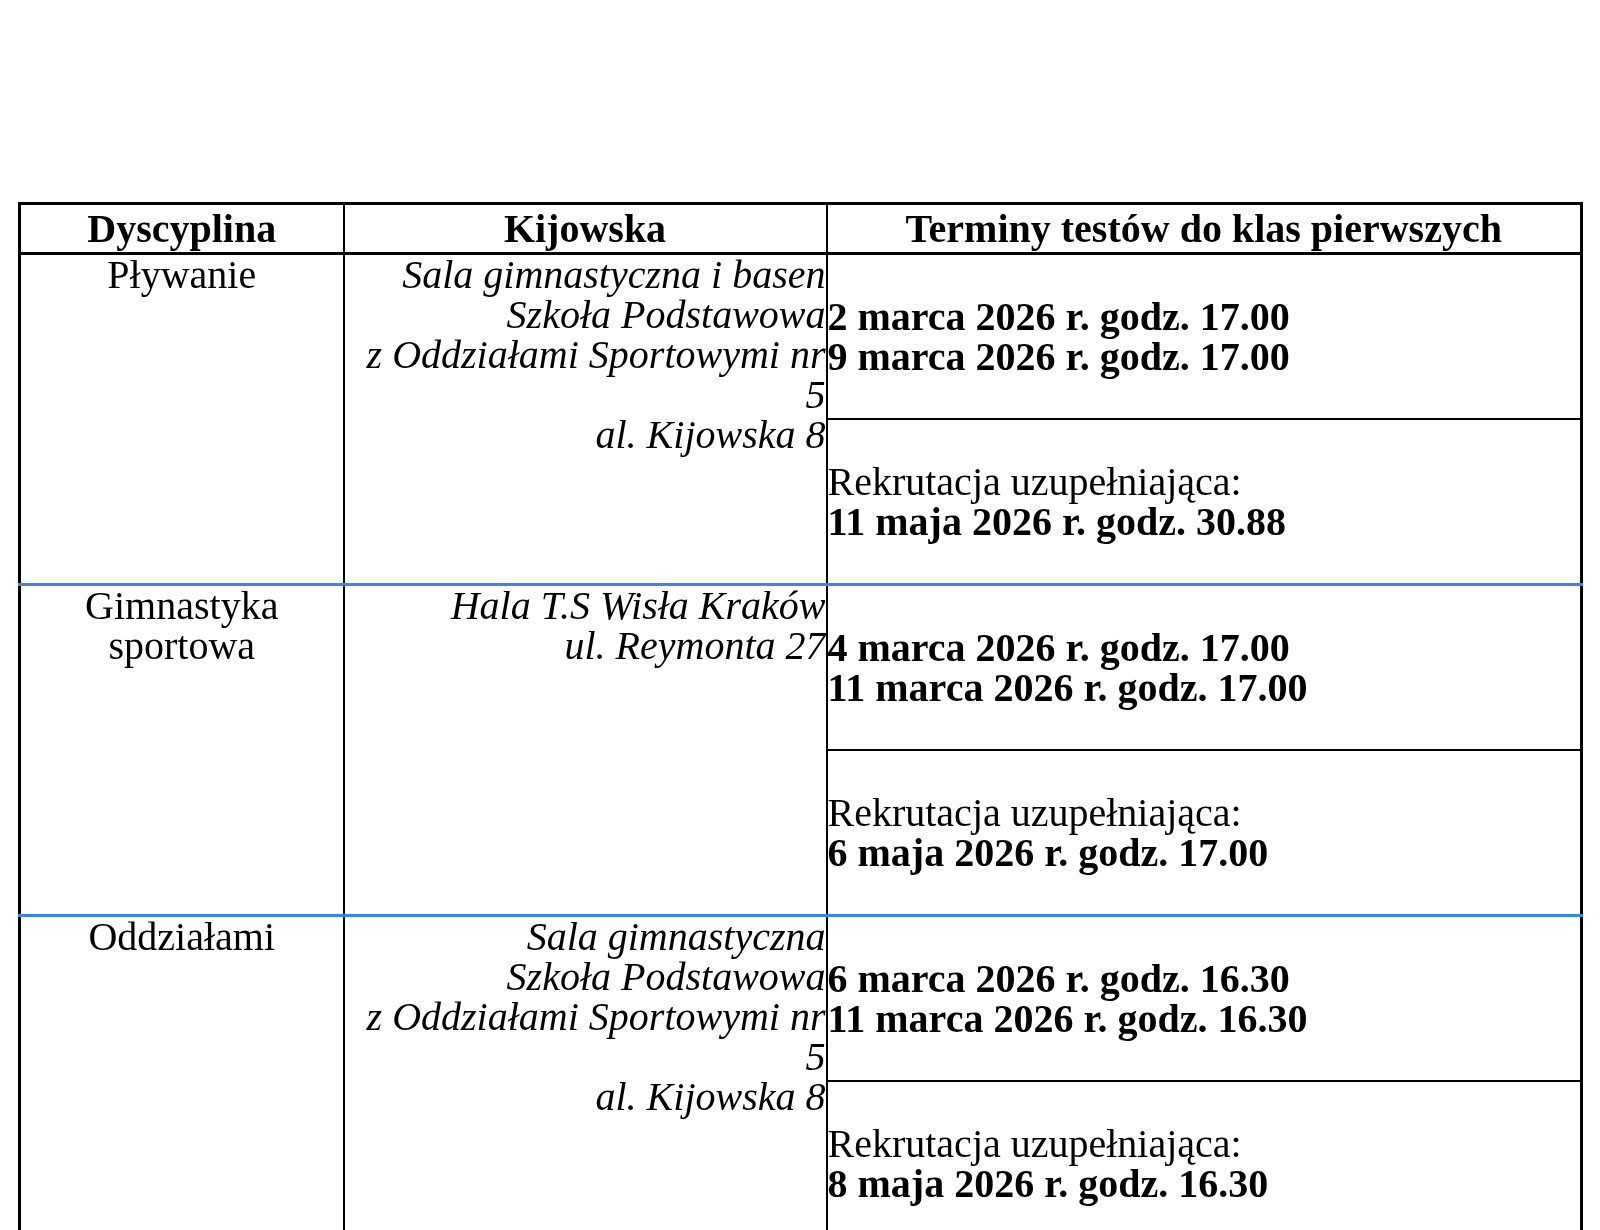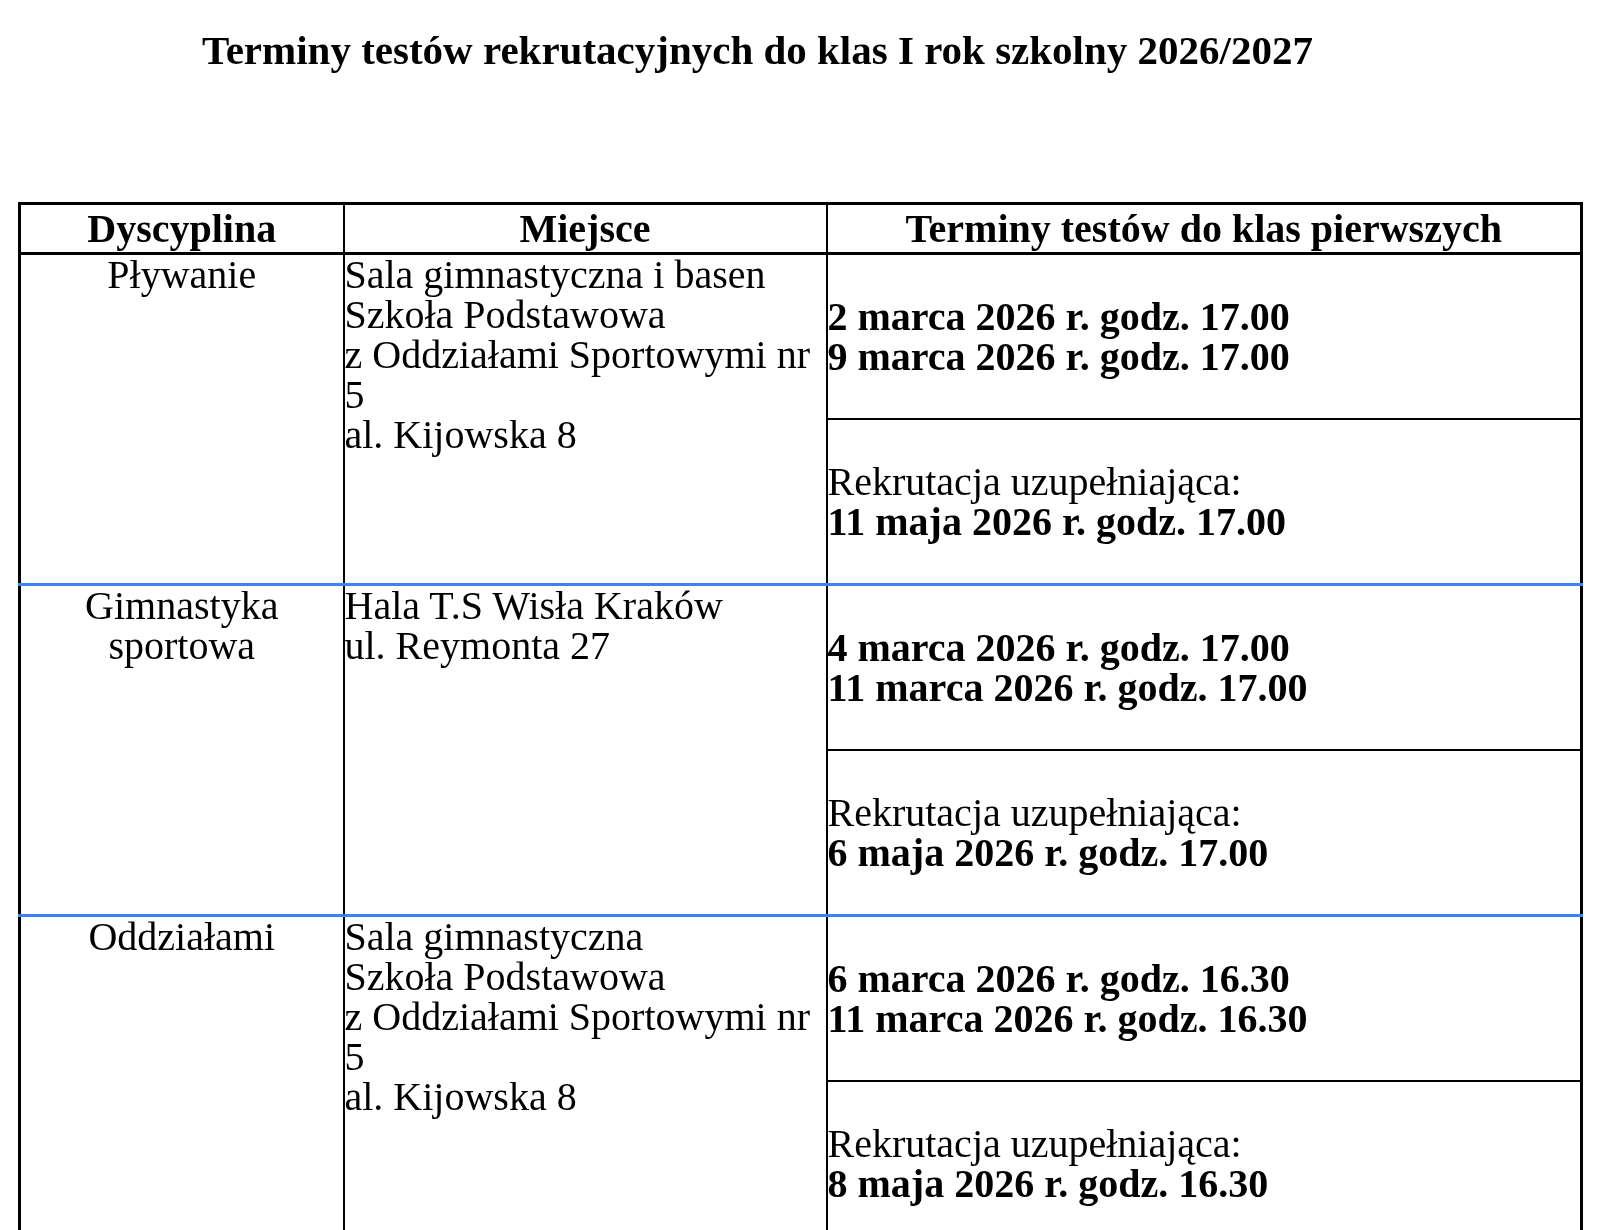--- a/index.html
+++ b/index.html
@@ -60,51 +60,51 @@
   }
   td.cell-discipline {
     vertical-align: top;
     text-align: center;
     font-weight: bold;
     padding-top: 42px;
     line-height: 40px;
   }
   td.cell-location {
     vertical-align: top;
-    text-align: left;
+    text-align: right;
     padding: 42px 10px 0 20px;
     line-height: 40px;
+    font-style: italic;
   }
   td.cell-slot {
     height: 163px;
     vertical-align: middle;
     text-align: left;
     line-height: 40px;
   }
   .date-line { font-weight: bold; }
   .makeup-label { font-weight: normal; }
   .makeup-date { font-weight: bold; }
 </style>
 </head>
 <body>
 
 <div class="page">
 
-  <div class="doc-title">Terminy testów rekrutacyjnych do klas I rok szkolny 2026/2027</div>
 
   <table class="schedule">
     <colgroup>
       <col class="c-disc">
       <col class="c-place">
       <col class="c-dates">
     </colgroup>
     <thead>
       <tr class="head-row">
         <th>Dyscyplina</th>
-        <th>Miejsce</th>
+        <th>Kijowska</th>
         <th>Terminy testów do klas pierwszych</th>
       </tr>
     </thead>
     <tbody>
 
       <tr class="band-start">
         <td class="cell-discipline" rowspan="2">
           <div>Pływanie</div>
         </td>
         <td class="cell-location" rowspan="2">
@@ -114,21 +114,21 @@
           <div>al. Kijowska 8</div>
         </td>
         <td class="cell-slot">
           <div class="date-line">2 marca 2026 r. godz. 17.00</div>
           <div class="date-line">9 marca 2026 r. godz. 17.00</div>
         </td>
       </tr>
       <tr>
         <td class="cell-slot">
           <div class="makeup-label">Rekrutacja uzupełniająca:</div>
-          <div class="makeup-date">11 maja 2026 r. godz. 17.00</div>
+          <div class="makeup-date">11 maja 2026 r. godz. 30.88</div>
         </td>
       </tr>
 
       <tr class="band-start">
         <td class="cell-discipline" rowspan="2">
           <div>Gimnastyka</div>
           <div>sportowa</div>
         </td>
         <td class="cell-location" rowspan="2">
           <div>Hala T.S Wisła Kraków</div>

